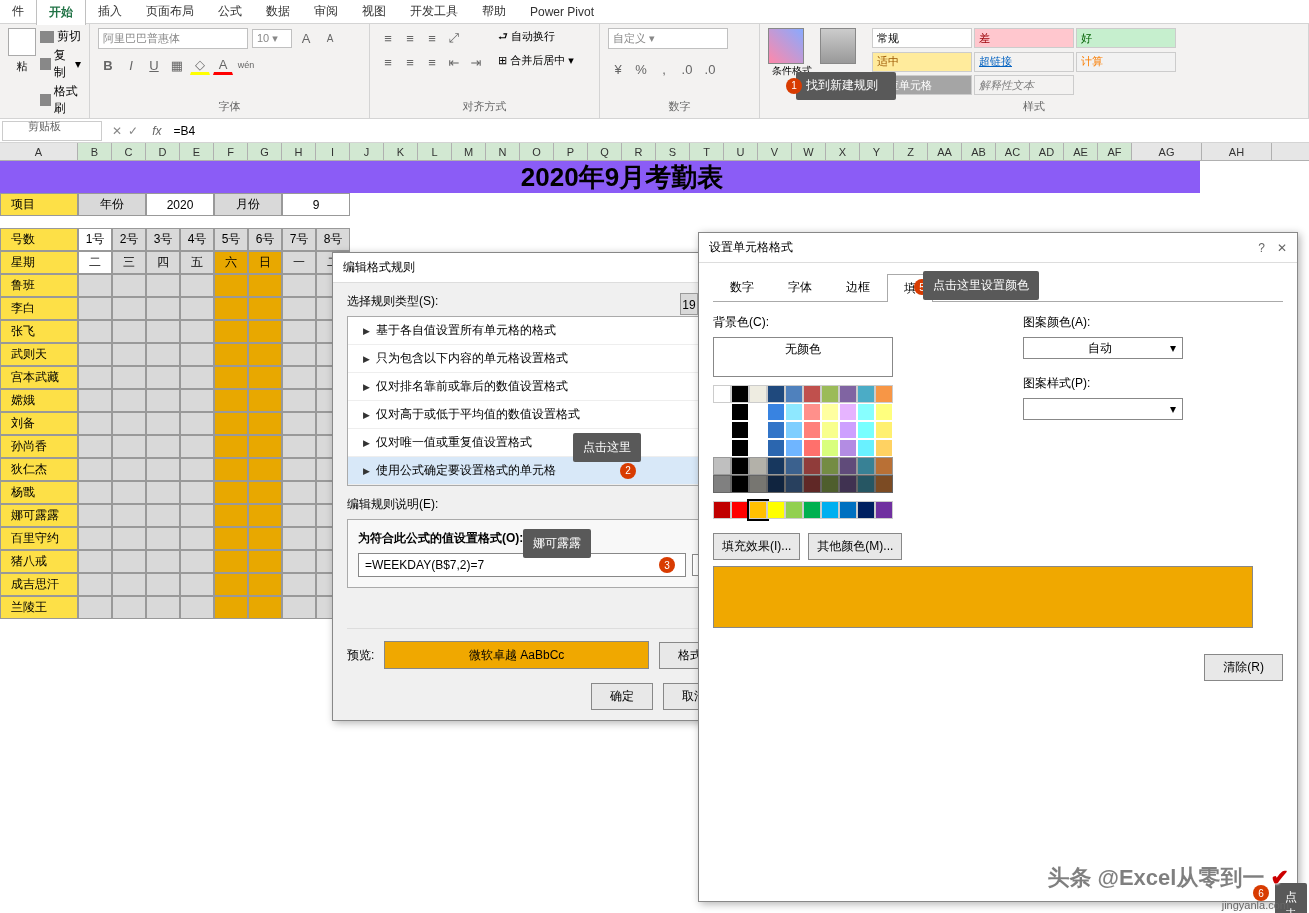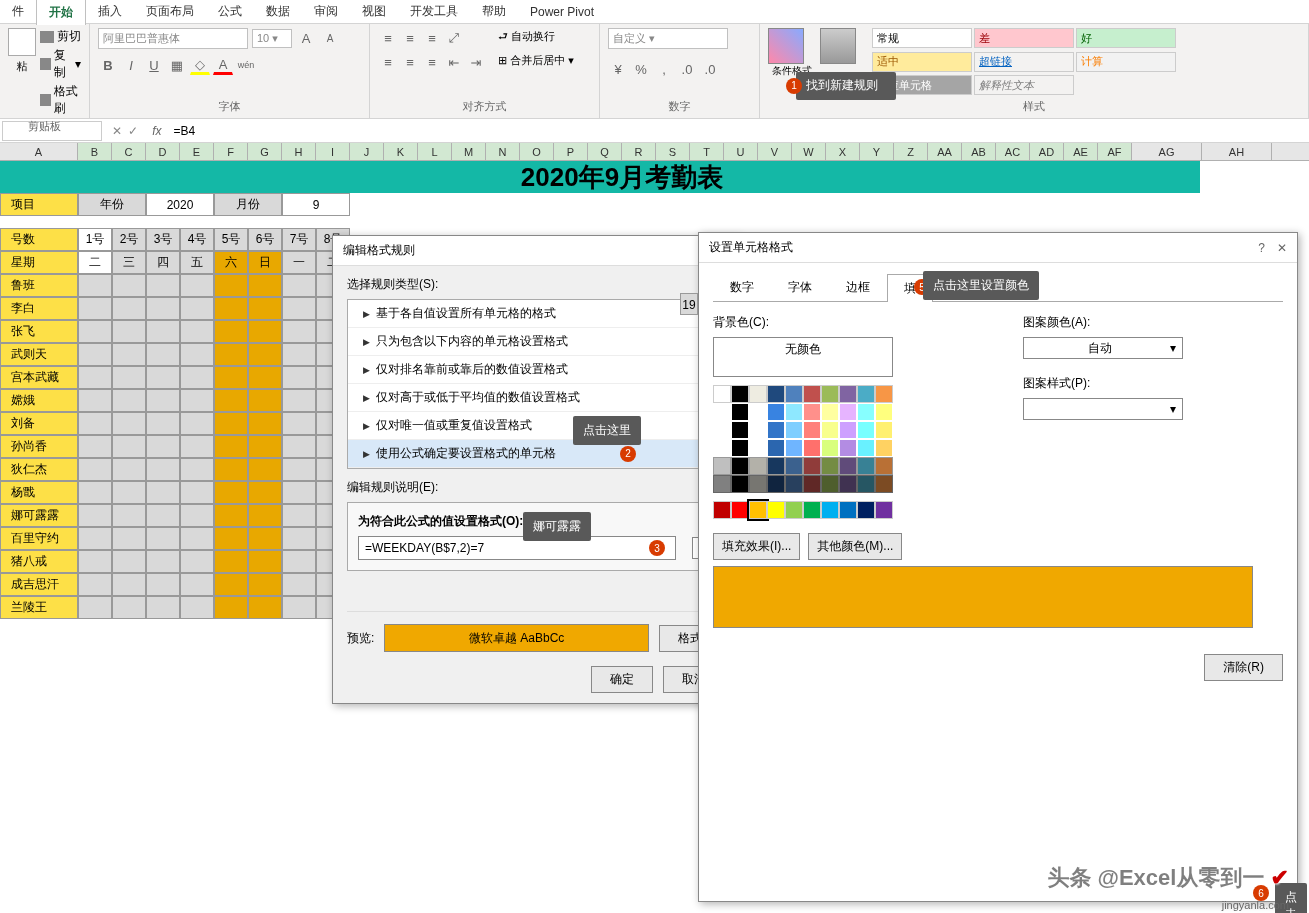--- a/index.html
+++ b/index.html
@@ -53,35 +53,35 @@
 .ch.wide { width: 70px; }
 
 
 .sheet { position: relative; }
 .srow { display: flex; height: 23px; }
 .cell { border: 1px solid #999; background: #d9d9d9; font-size: 12px; display: flex; align-items: center; justify-content: center; }
 .cell.A { width: 78px; background: #fde047; justify-content: flex-start; padding-left: 10px; }
 .cell.narrow { width: 34px; }
 .cell.wk { background: #e8a800; }
 .title-row { height: 32px; }
-.title-cell { width: 1200px; background: #14b8a6; border: none; font-size: 26px; font-weight: bold; text-align: right; justify-content: center; padding-left: 44px; }
+.title-cell { width: 1200px; background: #8b5cf6; border: none; font-size: 26px; font-weight: bold; text-align: right; justify-content: center; padding-left: 44px; }
 .cell.white { background: #fff; }
 
 
 .dialog { position: absolute; background: #f0f0f0; border: 1px solid #888; box-shadow: 2px 2px 8px rgba(0,0,0,.3); }
 .dlg-title { background: #fff; padding: 6px 10px; font-size: 12px; display: flex; justify-content: space-between; align-items: center; border-bottom: 1px solid #ddd; }
 .dlg-title .tx { font-weight: normal; }
 .dlg-title .ctrls span { margin-left: 12px; color: #666; cursor: pointer; }
 .dlg-body { padding: 10px 14px; }
 .dlg-lbl { font-size: 12px; margin-bottom: 6px; display: block; }
 .rule-list { border: 1px solid #aaa; background: #fff; margin-bottom: 10px; }
 .rule-list .ritem { padding: 5px 15px; font-size: 12px; border-bottom: 1px solid #eee; display: flex; align-items: center; position: relative; }
 .rule-list .ritem::before { content: "▶"; font-size: 9px; margin-right: 6px; color: #333; }
 .rule-list .ritem.active { background: #d8e8f8; }
-.formula-box { display: flex; align-items: center; gap: 16px; margin-top: 0; }
+.formula-box { display: flex; align-items: center; gap: 6px; margin-top: 0; }
 .formula-input { flex: 1; border: 1px solid #888; background: #fff; padding: 4px 6px; font-size: 12px; position: relative; }
 .ref-btn { width: 22px; height: 22px; border: 1px solid #888; background: #fff; text-align: center; }
 .preview-row { display: flex; align-items: center; gap: 10px; margin-top: 40px; border-top: 1px solid #ddd; padding-top: 12px; }
 .preview-box { flex: 1; height: 28px; background: #f0a800; border: 1px solid #888; display: flex; align-items: center; justify-content: center; font-size: 12px; }
 .btn { border: 1px solid #888; background: #e8e8e8; padding: 4px 18px; font-size: 12px; cursor: pointer; }
 .btn-row { display: flex; justify-content: flex-end; gap: 10px; margin-top: 14px; }
 
 
 .fc-tabs { display: flex; border-bottom: 1px solid #aaa; margin-bottom: 12px; position: relative; }
 .fc-tab { padding: 5px 16px; border: 1px solid transparent; border-bottom: none; font-size: 12px; cursor: pointer; }
@@ -483,21 +483,21 @@
         <div class="cell narrow"></div>
         <div class="cell narrow"></div>
         <div class="cell narrow wk"></div>
         <div class="cell narrow wk"></div>
         <div class="cell narrow"></div>
         <div class="cell narrow"></div>
       </div>
     </div>
 </div>
 
-<div class="dialog" style="left:332px; top:235px; width:408px">
+<div class="dialog" style="left:332px; top:252px; width:408px">
   <div class="dlg-title">
     <span class="tx">编辑格式规则</span>
     <span class="ctrls"><span>?</span><span>✕</span></span>
   </div>
   <div class="dlg-body">
     <span class="dlg-lbl">选择规则类型(S):</span>
     <div class="rule-list">
       <div class="ritem">基于各自值设置所有单元格的格式</div>
       <div class="ritem">只为包含以下内容的单元格设置格式</div>
       <div class="ritem">仅对排名靠前或靠后的数值设置格式</div>

